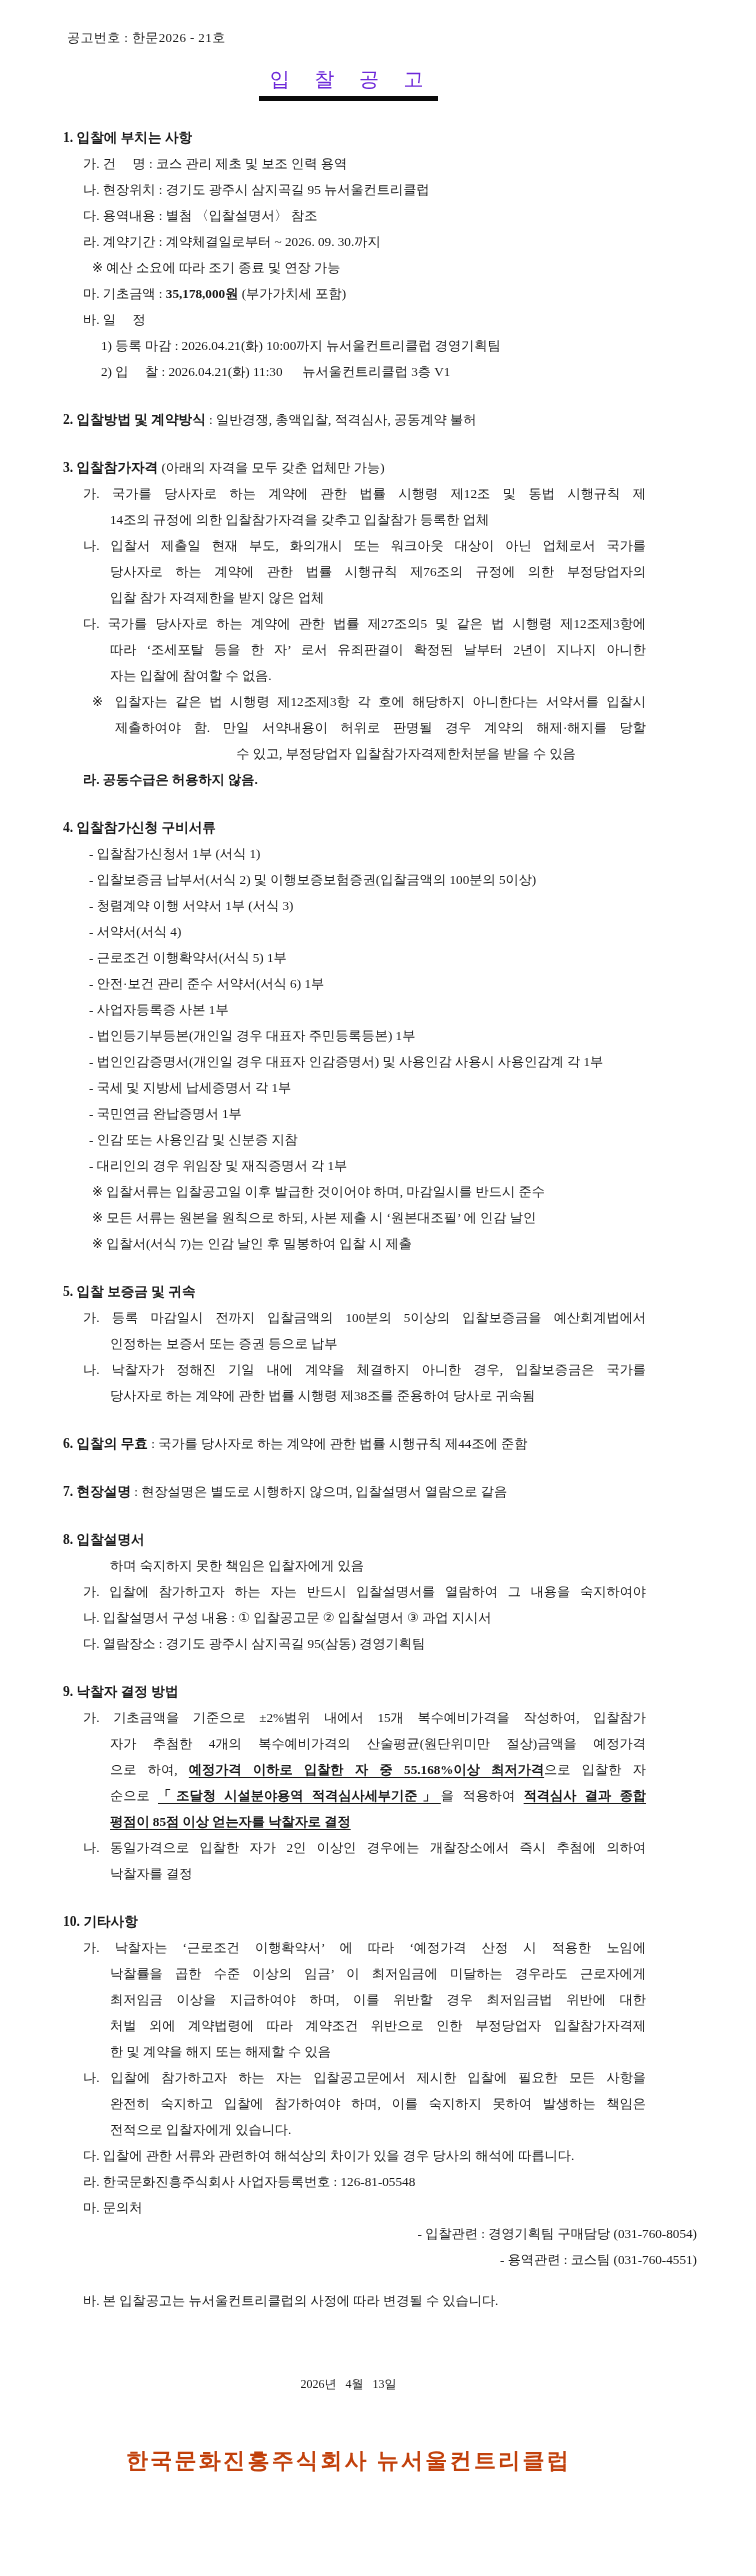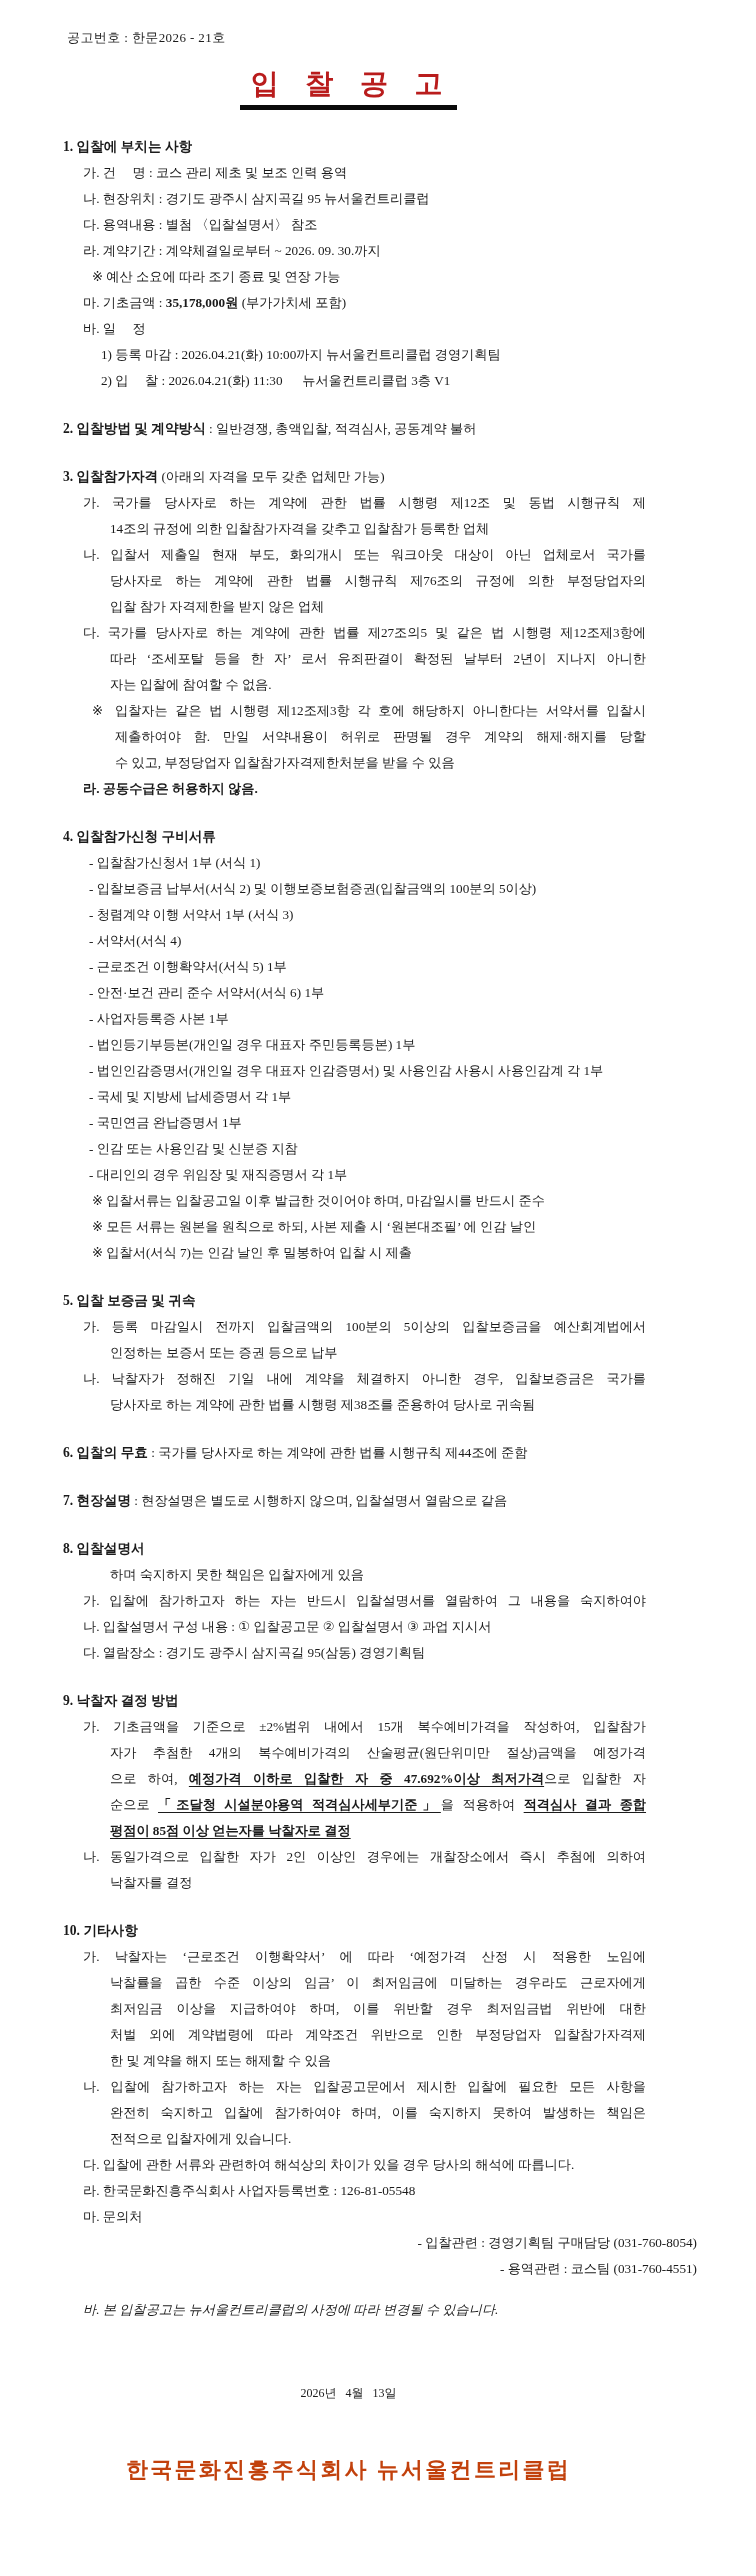--- a/index.html
+++ b/index.html
@@ -6,38 +6,38 @@
   .page{
     position:relative;width:697px;height:2576px;overflow:hidden;
     background:#ffffff;color:#1b1b1b;box-sizing:border-box;padding-top:30px;
     font-family:"Liberation Serif","DejaVu Serif","DejaVu Sans",serif;
   }
   p{margin:0;}
   .line{font-size:13.2px;line-height:26px;}
   .notice-no{font-size:13px;line-height:15px;margin-left:67px;letter-spacing:0.4px;}
   .title-row{text-align:center;margin-top:23px;}
   .title{
-    display:inline-block;font-size:28px;font-weight:bold;color:#b91c1c;
+    display:inline-block;font-size:20px;font-weight:normal;color:#6d28d9;
     letter-spacing:9.8px;padding:0 4.5px 5.3px 10.6px;border-bottom:5.3px solid #0a0a0a;line-height:1.15;
   }
   .sec{font-weight:bold;font-size:13.6px;margin-left:63px;margin-top:22px;}
   .sec .normal{font-weight:normal;font-size:13.2px;}
   .li{margin-left:83px;}
   .cont{margin-left:110px;}
   .star{margin-left:92px;}
-  .starcont{margin-left:115px;}
+  .starcont{margin-left:115px;text-align:center;}
   .dash{margin-left:89px;}
   .dash2{margin-left:86px;text-align:right;}
   .num{margin-left:101px;}
   .just{margin-right:51px;text-align:justify;text-align-last:justify;}
   .pre{white-space:pre;}
   .bold{font-weight:bold;}
   .b{font-weight:bold;}
   .bu{font-weight:bold;text-decoration:underline;text-decoration-thickness:1.1px;text-underline-offset:3px;}
-  .gap-top{margin-top:15px;font-style:italic;}
+  .gap-top{margin-top:15px;}
   .date{text-align:center;margin-top:62px;font-size:12px;white-space:pre;}
   .issuer{text-align:center;margin-top:53px;font-size:22px;font-weight:bold;letter-spacing:2.3px;color:#c2410c;}
 </style>
 </head>
 <body>
 
 <div class="page">
 
   <p class="notice-no">공고번호 : 한문2026 - 21호</p>
 
@@ -102,21 +102,21 @@
 
   <p class="line sec">8. 입찰설명서</p>
   <p class="line cont">하며 숙지하지 못한 책임은 입찰자에게 있음</p>
   <p class="line li just">가. 입찰에 참가하고자 하는 자는 반드시 입찰설명서를 열람하여 그 내용을 숙지하여야</p>
   <p class="line li">나. 입찰설명서 구성 내용 : ① 입찰공고문 ② 입찰설명서 ③ 과업 지시서</p>
   <p class="line li">다. 열람장소 : 경기도 광주시 삼지곡길 95(삼동) 경영기획팀</p>
 
   <p class="line sec">9. 낙찰자 결정 방법</p>
   <p class="line li just">가. 기초금액을 기준으로 ±2%범위 내에서 15개 복수예비가격을 작성하여, 입찰참가</p>
   <p class="line cont just">자가 추첨한 4개의 복수예비가격의 산술평균(원단위미만 절상)금액을 예정가격</p>
-  <p class="line cont just"><span>으로 하여, </span><span class="bu">예정가격 이하로 입찰한 자 중 47.692%이상 최저가격</span><span>으로 입찰한 자</span></p>
+  <p class="line cont just"><span>으로 하여, </span><span class="bu">예정가격 이하로 입찰한 자 중 55.168%이상 최저가격</span><span>으로 입찰한 자</span></p>
   <p class="line cont just"><span>순으로 </span><span class="bu">「조달청 시설분야용역 적격심사세부기준」</span><span>을 적용하여 </span><span class="bu">적격심사 결과 종합</span></p>
   <p class="line cont"><span class="bu">평점이 85점 이상 얻는자를 낙찰자로 결정</span></p>
   <p class="line li just">나. 동일가격으로 입찰한 자가 2인 이상인 경우에는 개찰장소에서 즉시 추첨에 의하여</p>
   <p class="line cont">낙찰자를 결정</p>
 
   <p class="line sec">10. 기타사항</p>
   <p class="line li just">가. 낙찰자는 ‘근로조건 이행확약서’ 에 따라 ‘예정가격 산정 시 적용한 노임에</p>
   <p class="line cont just">낙찰률을 곱한 수준 이상의 임금’ 이 최저임금에 미달하는 경우라도 근로자에게</p>
   <p class="line cont just">최저임금 이상을 지급하여야 하며, 이를 위반할 경우 최저임금법 위반에 대한</p>
   <p class="line cont just">처벌 외에 계약법령에 따라 계약조건 위반으로 인한 부정당업자 입찰참가자격제</p>

